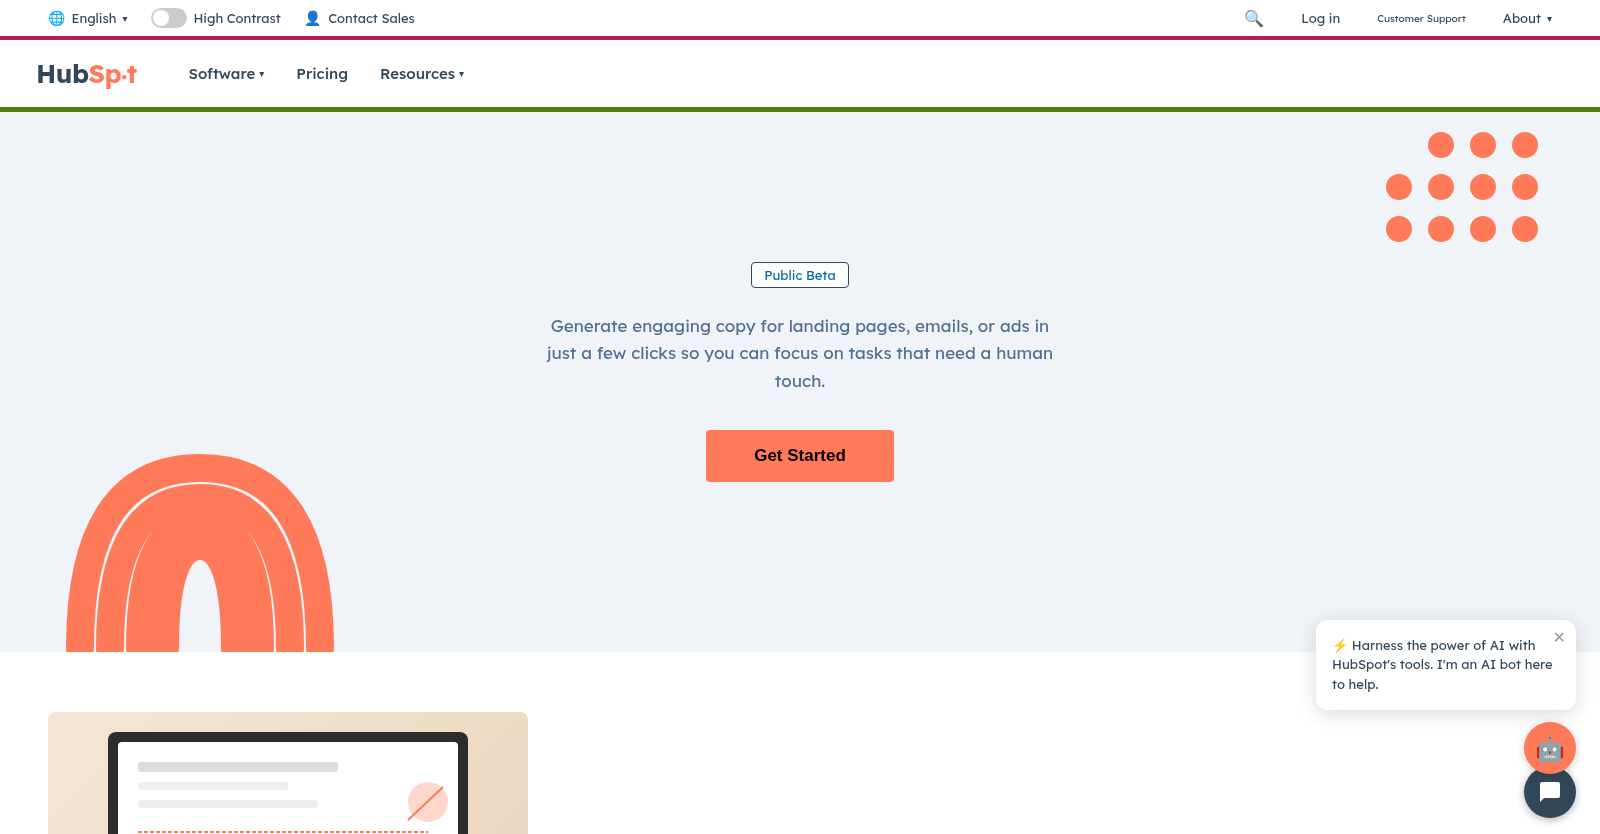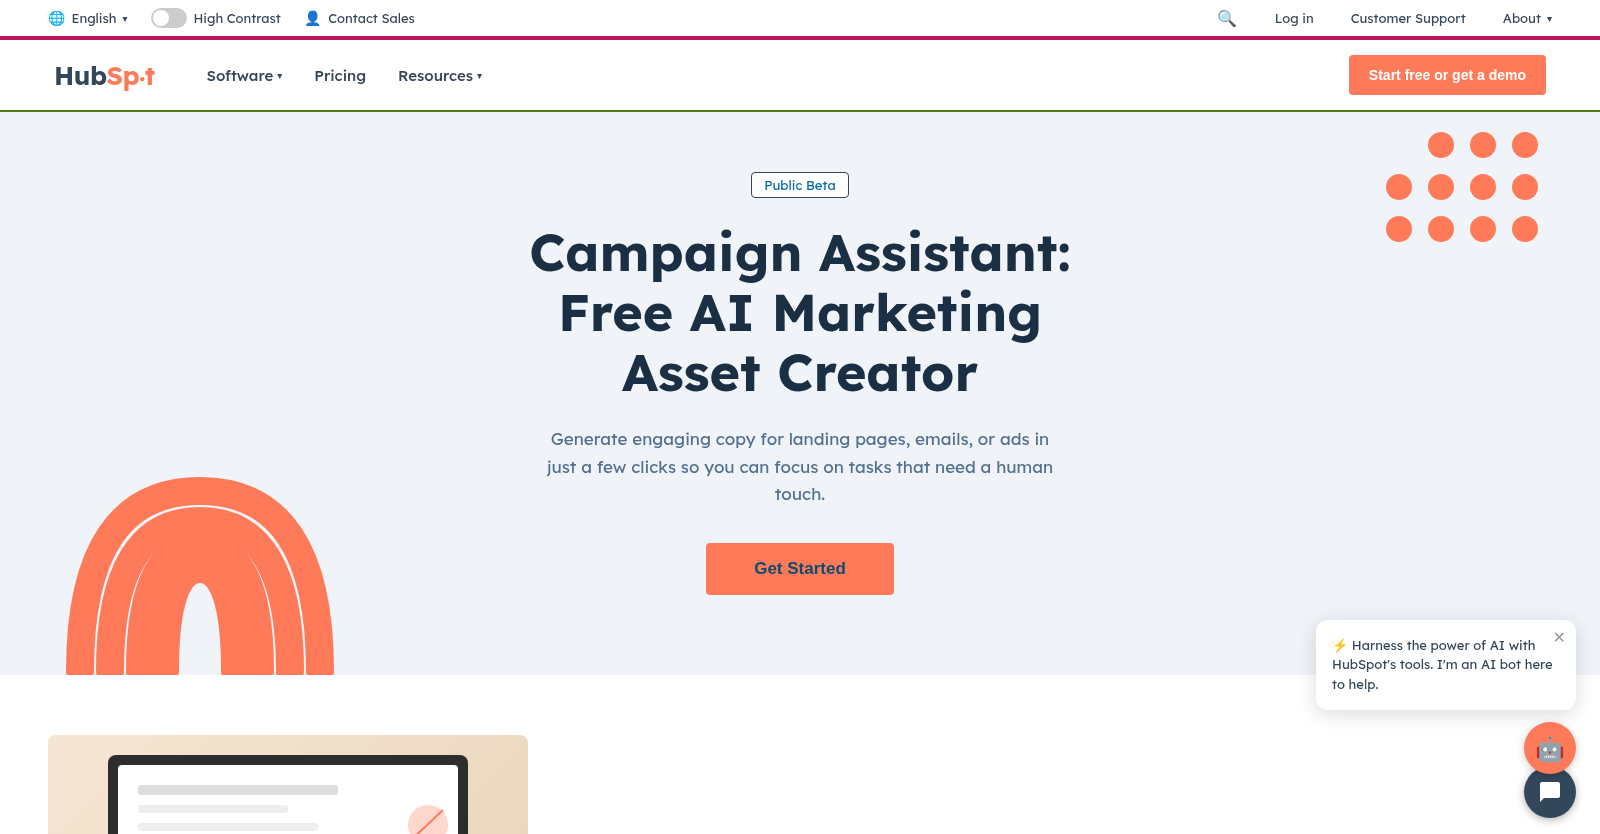--- a/index.html
+++ b/index.html
@@ -25,24 +25,24 @@
     .toggle-knob {
       width: 16px; height: 16px; background: #fff; border-radius: 50%; position: absolute; top: 2px; left: 2px;
     }
     .chevron-small { font-size: 10px; }
 
     
     .main-nav {
       display: flex;
       align-items: center;
       justify-content: space-between;
-      padding: 0 54px;
+      padding: 0 36px;
       height: 72px;
       background: #fff;
-      border-bottom: 2px solid #4d7c0f;
+      border-bottom: 5px solid #4d7c0f;
       position: sticky; top: 8px; z-index: 100;
     }
     .nav-left { display: flex; align-items: center; gap: 40px; }
     .logo { display: flex; align-items: center; text-decoration: none; }
     .logo-text { font-size: 26px; font-weight: 700; color: #33475b; letter-spacing: -0.5px; }
     .logo-spot { color: #ff7a59; }
     .nav-links { display: flex; align-items: center; gap: 8px; }
     .nav-link {
       display: flex; align-items: center; gap: 4px;
       padding: 8px 12px; font-size: 15px; font-weight: 500;
@@ -92,21 +92,21 @@
     .hero-subtitle {
       font-size: 17px;
       color: #516f90;
       line-height: 1.6;
       margin-bottom: 36px;
       max-width: 520px;
       margin-left: auto;
       margin-right: auto;
     }
     .hero-cta {
-      background: #ff7a59; color: #0c4a6e; border: none; border-radius: 4px;
+      background: #ff7a59; color: #000000; border: none; border-radius: 4px;
       padding: 16px 48px; font-size: 17px; font-weight: 600; cursor: pointer;
     }
 
     
     .dots-decoration {
       position: absolute;
       top: 20px;
       right: 60px;
       display: grid;
       grid-template-columns: repeat(4, 28px);
@@ -240,21 +240,21 @@
       <span>High Contrast</span>
     </div>
     <div class="utility-item">
       <span class="person-icon"></span>
       <span>Contact Sales</span>
     </div>
   </div>
   <div class="utility-right">
     <span class="search-icon"></span>
     <span style="cursor:pointer;color:#33475b;font-size:13px;">Log in</span>
-    <span style="cursor:pointer;color:#33475b;font-size:13px;">Customer Support</span>
+    <span style="cursor:pointer;color:#33475b;font-size:10px;">Customer Support</span>
     <div class="utility-item">
       <span>About</span>
       <span class="chevron-small">▾</span>
     </div>
   </div>
 </div>
 
 <nav class="main-nav">
   <div class="nav-left">
     <a class="logo" href="#">
@@ -267,21 +267,20 @@
       </div>
       <div class="nav-link">
         <span>Pricing</span>
       </div>
       <div class="nav-link">
         <span>Resources</span>
         <span class="chevron-small">▾</span>
       </div>
     </div>
   </div>
-  <button class="cta-button">Start free or get a demo</button>
 </nav>
 
 <section class="hero">
 
   <div class="dots-decoration">
     <div class="dot hidden"></div>
     <div class="dot"></div>
     <div class="dot"></div>
     <div class="dot"></div>
     <div class="dot"></div>
@@ -299,21 +298,20 @@
 
       <path d="M20 240 Q20 60 140 60 Q260 60 260 240" stroke="#ff7a59" stroke-width="28" fill="none" stroke-linecap="round"></path>
       <path d="M50 240 Q50 90 140 90 Q230 90 230 240" stroke="#ff7a59" stroke-width="28" fill="none" stroke-linecap="round"></path>
       <path d="M80 240 Q80 115 140 115 Q200 115 200 240" stroke="#ff7a59" stroke-width="28" fill="none" stroke-linecap="round"></path>
       <path d="M105 240 Q105 138 140 138 Q175 138 175 240" stroke="#ff7a59" stroke-width="28" fill="none" stroke-linecap="round"></path>
     </svg>
   </div>
 
   <div class="hero-content">
     <div class="beta-badge">Public Beta</div>
-    <h1 class="hero-title">Campaign Assistant: Free AI Marketing Asset Creator</h1>
     <p class="hero-subtitle">Generate engaging copy for landing pages, emails, or ads in just a few clicks so you can focus on tasks that need a human touch.</p>
     <button class="hero-cta">Get Started</button>
   </div>
 </section>
 
 <section class="bottom-section">
   <div class="bottom-image-placeholder">
     <div class="laptop-mockup">
       <svg width="100%" height="200" viewBox="0 0 480 200">
         <rect x="60" y="20" width="360" height="140" rx="8" fill="#2d2d2d"></rect>

